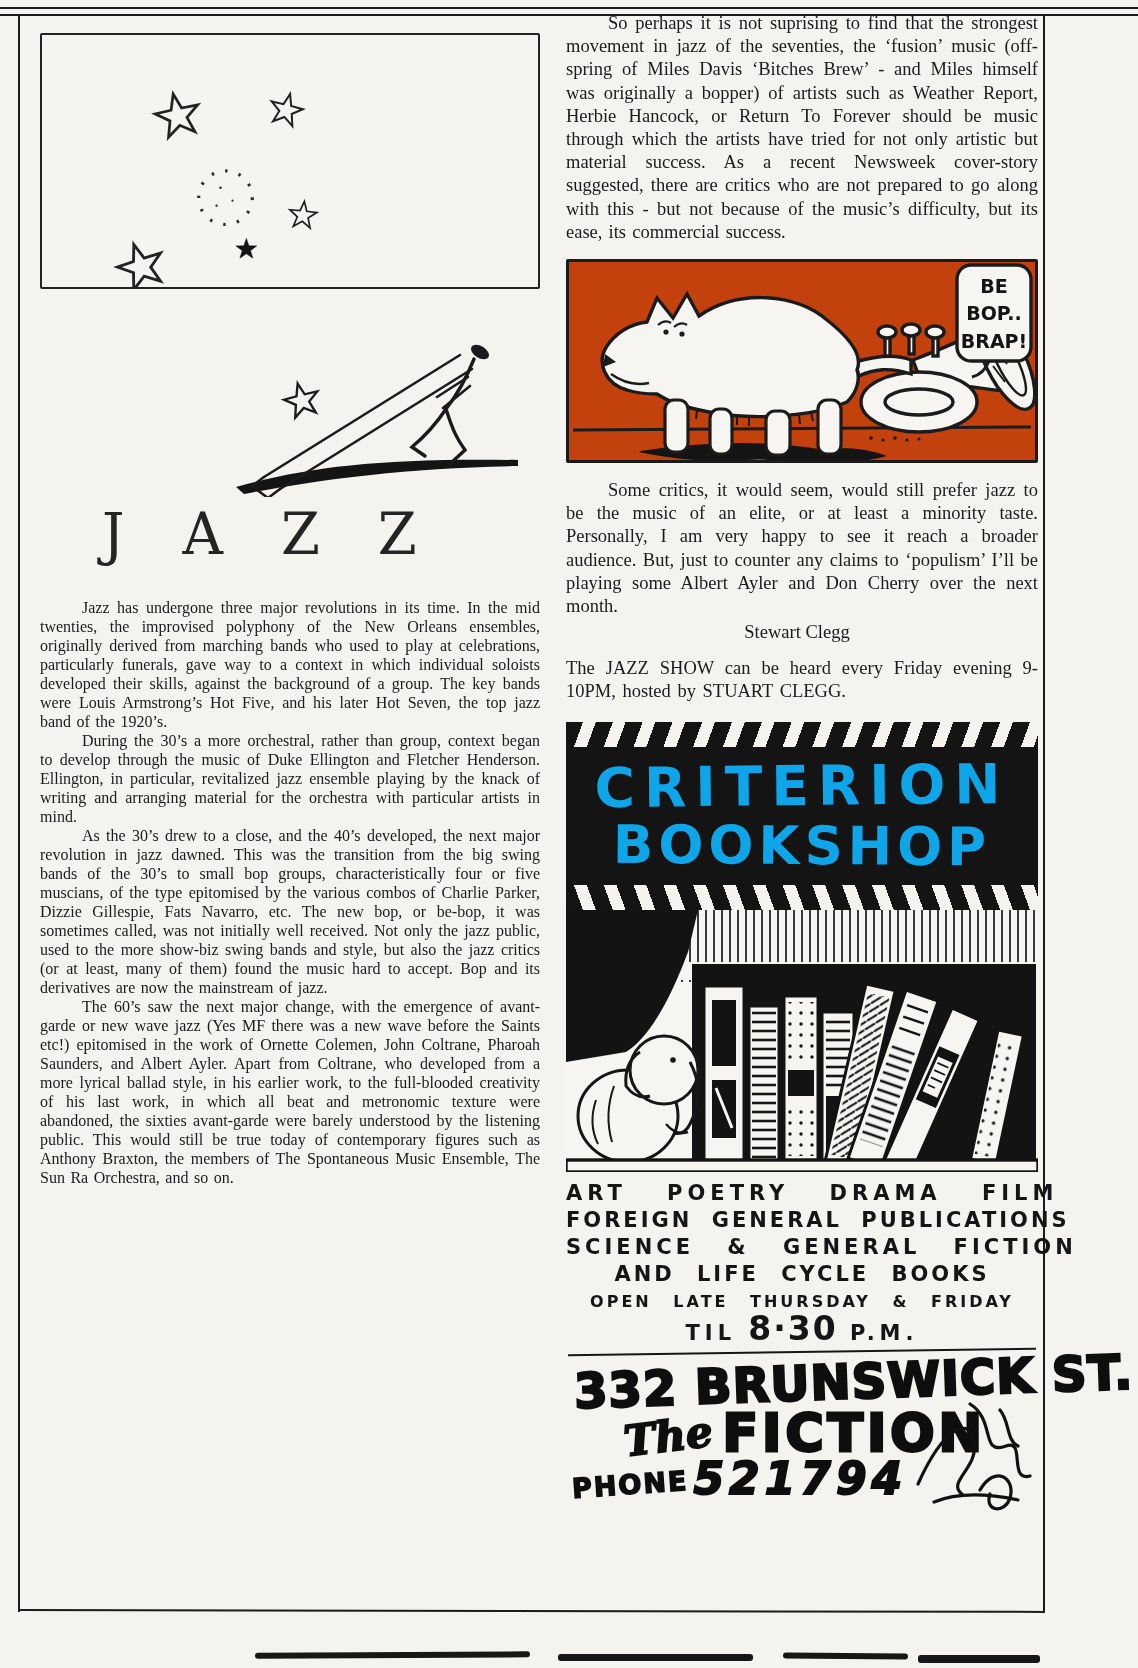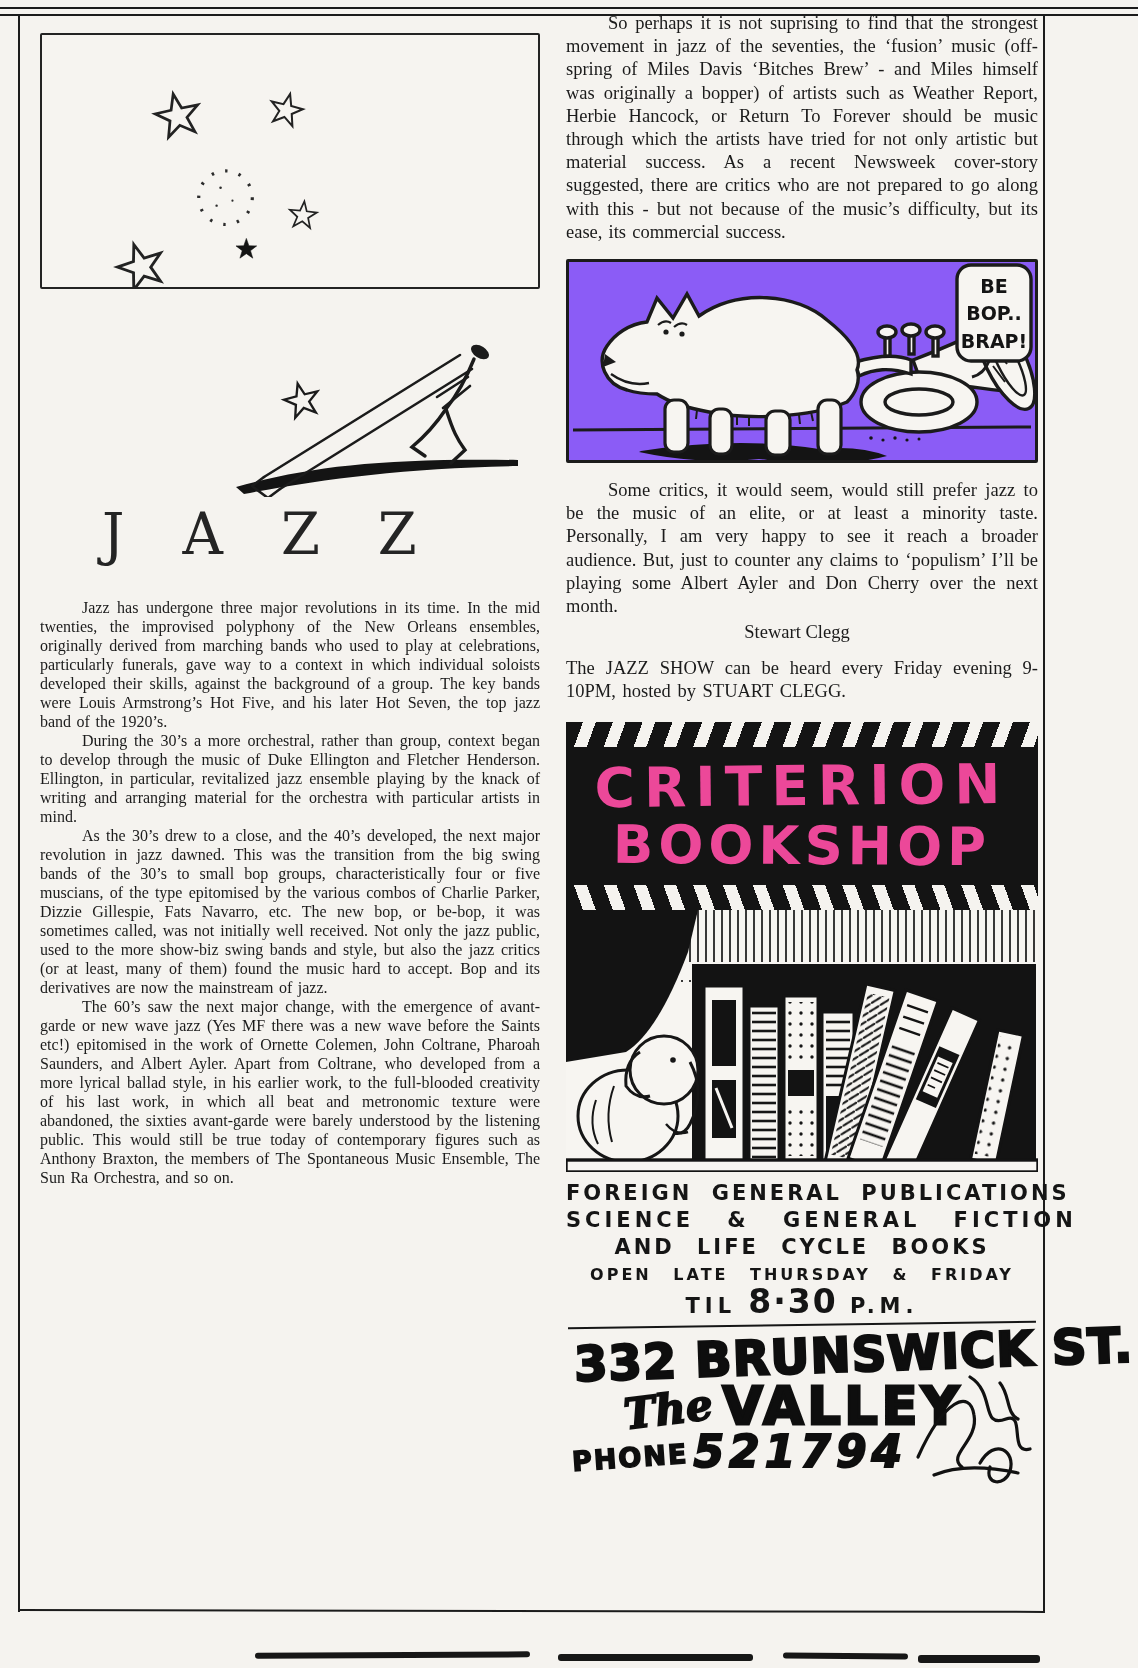--- a/index.html
+++ b/index.html
@@ -24,27 +24,27 @@
     font-family:"DejaVu Serif", serif;font-size:56px;font-weight:400;
     letter-spacing:58px;color:#242424;transform:scaleY(1.04);white-space:nowrap;
   }
   .article{margin-top:32px;}
   .article p{margin:0;font-size:16px;line-height:19px;text-align:justify;text-indent:42px;word-spacing:1.5px;}
   
   .para{margin:0;font-size:18.5px;line-height:23.2px;text-align:justify;text-indent:42px;word-spacing:1.5px;}
   .byline{margin:4px 10px 0 0;font-size:18.5px;text-align:center;}
   .show-note{margin-top:14px;font-size:18.5px;line-height:23px;text-align:justify;word-spacing:2px;}
   
-  .cartoon{margin-top:15px;border:3px solid #1b1b1b;border-radius:2px;height:198px;background:#8b5cf6;}
+  .cartoon{margin-top:15px;border:3px solid #1b1b1b;border-radius:2px;height:198px;background:#c2410c;}
   .cartoon svg{display:block;width:100%;height:100%;}
   
   .ad{margin-top:11px;}
   .stripe{height:25px;background:repeating-linear-gradient(110deg,#141414 0 16px,#f5f3ef 16px 28px);}
   .stripe.alt{background:repeating-linear-gradient(70deg,#141414 0 16px,#f5f3ef 16px 28px);}
-  .banner{background:#141414;color:#ec4899;text-align:center;padding:8px 0 10px;}
+  .banner{background:#141414;color:#0ea5e9;text-align:center;padding:8px 0 10px;}
   .banner .t1{font-family:"DejaVu Sans",sans-serif;font-weight:bold;font-size:55px;letter-spacing:9px;line-height:62px;transform:rotate(-0.6deg);}
   .banner .t2{font-family:"DejaVu Sans",sans-serif;font-weight:bold;font-size:53px;letter-spacing:5px;line-height:58px;transform:rotate(0.4deg);}
   .illus svg{display:block;width:472px;height:262px;}
   .ad-lines{margin-top:8px;text-align:center;font-family:"DejaVu Sans",sans-serif;color:#151515;font-weight:bold;}
   .ad-lines div{white-space:nowrap;line-height:27px;}
   .l1{font-size:21px;letter-spacing:5px;word-spacing:28px;}
   .l2{font-size:21px;letter-spacing:3px;word-spacing:9px;}
   .l3{font-size:21px;letter-spacing:4px;word-spacing:22px;}
   .l4{font-size:21px;letter-spacing:3px;word-spacing:12px;}
   .l5{font-size:16px;letter-spacing:3px;word-spacing:13px;}
@@ -263,36 +263,37 @@
           <path d="M100,214 q10,12 22,8" fill="none" stroke-width="2.4"></path>
           <path d="M30,190 q-8,24 2,44 M48,176 q-10,28 -2,56" fill="none" stroke-width="2"></path>
         </g>
         <circle cx="107" cy="150" r="2.8" fill="#161616"></circle>
 
         <rect x="0" y="250" width="472" height="12" fill="#f7f5f1" stroke="#131313" stroke-width="3.4"></rect>
       </svg>
     </div>
 
     <div class="ad-lines">
+      <div class="l1">ART POETRY DRAMA FILM</div>
       <div class="l2">FOREIGN GENERAL PUBLICATIONS</div>
       <div class="l3">SCIENCE &amp; GENERAL FICTION</div>
       <div class="l4">AND LIFE CYCLE BOOKS</div>
       <div class="l5">OPEN LATE THURSDAY &amp; FRIDAY</div>
       <div class="hours">
         <span>TIL</span>
         <span class="time">8·30</span>
         <span>P.M.</span>
       </div>
     </div>
     <hr class="ad-rule">
 
     <div class="addr">
       <div class="addr1">332 BRUNSWICK ST.</div>
       <div class="addr2">
-        <span class="the">The</span><span class="valley">VALLEY</span>
+        <span class="the">The</span><span class="valley">FICTION</span>
       </div>
       <div class="addr3">
         <span class="ph">PHONE</span>
         <span class="num">521794</span>
       </div>
       <svg class="scribble" viewBox="0 0 140 130">
         <g stroke="#111" stroke-width="3.2" fill="none" stroke-linecap="round">
           <path d="M14,98 C40,40 66,30 70,56 C75,82 42,96 58,108"></path>
           <path d="M66,18 C92,34 76,70 102,60 C122,52 104,96 126,90"></path>
           <path d="M76,104 c15,-26 36,-12 30,8 c-5,16 -26,14 -20,-4"></path>

